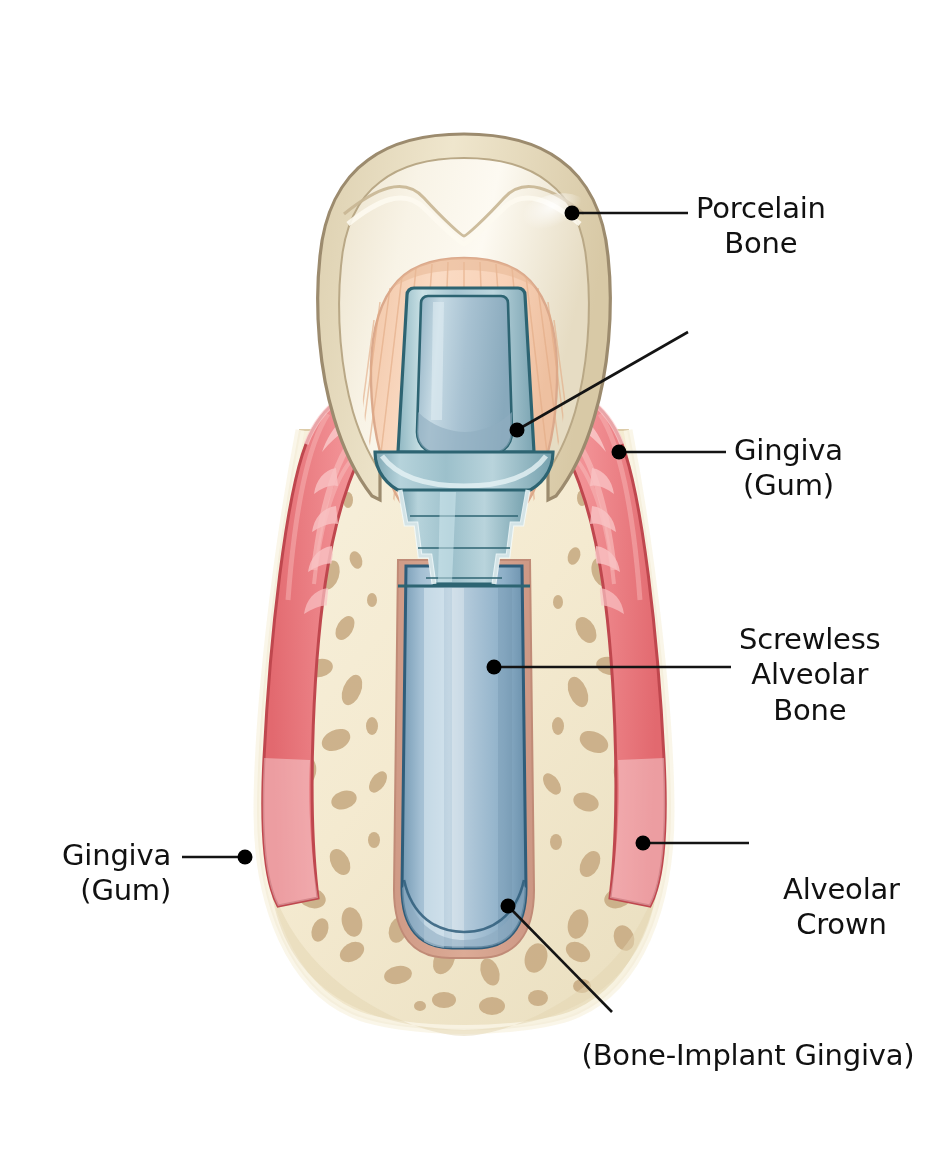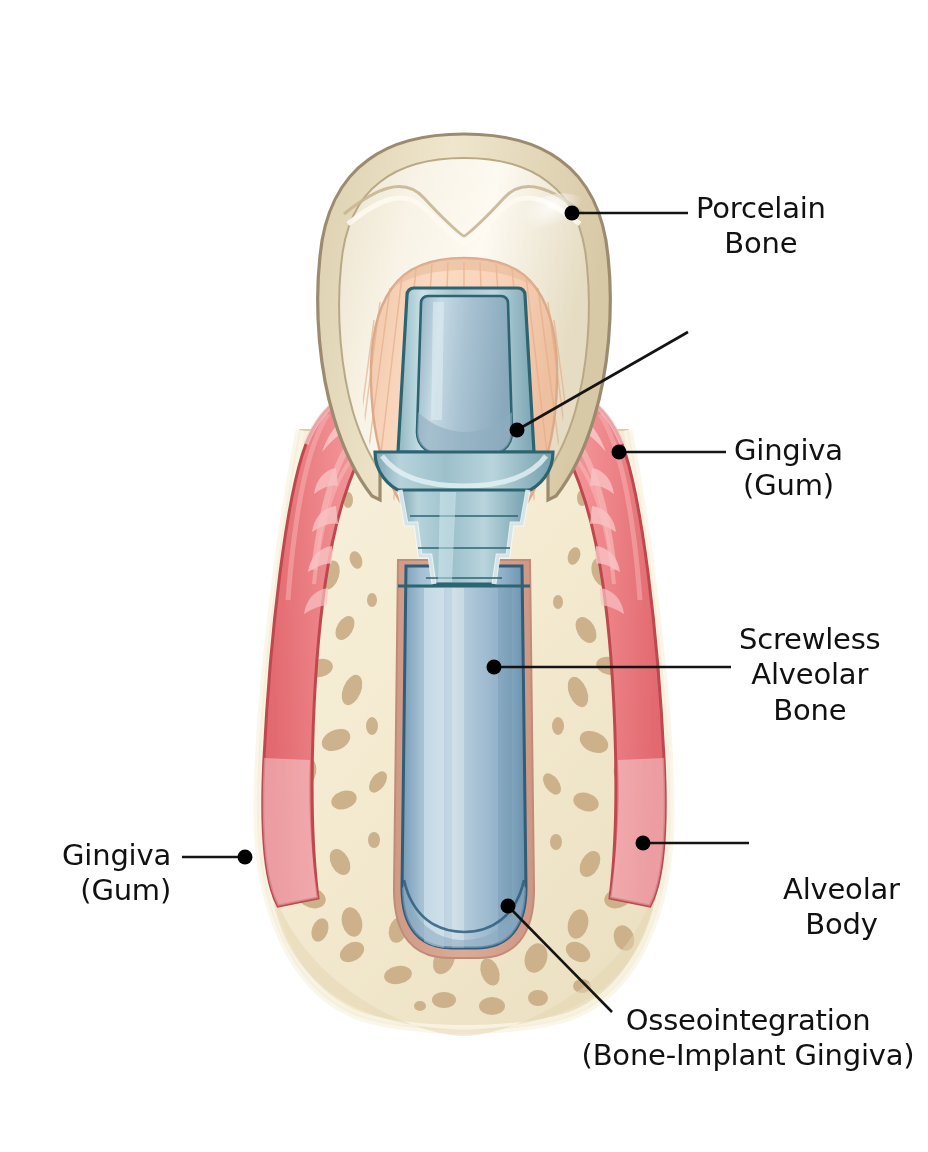--- a/index.html
+++ b/index.html
@@ -486,19 +486,19 @@
     </g>
   </svg>
 
   <div class="label-text label-right" style="left:696px; top:191px;"><span>Porcelain</span><br><span>Bone</span></div>
 
 
   <div class="label-text label-right" style="left:734px; top:433px;"><span>Gingiva</span><br><span>(Gum)</span></div>
 
   <div class="label-text label-right" style="left:739px; top:622px;"><span>Screwless</span><br><span>Alveolar</span><br><span>Bone</span></div>
 
-  <div class="label-text label-right" style="left:757px; top:872px;margin-left:26px;"><span>Alveolar</span><br><span>Body</span></div>
+  <div class="label-text label-right" style="left:757px; top:872px;margin-left:26px;"><span>Alveolar</span><br><span>Crown</span></div>
 
   <div class="label-text label-left" style="left:0px; width:171px; top:838px;"><span>Gingiva</span><br><span>(Gum)</span></div>
 
-  <div class="label-text label-center" style="left:528px; width:440px; top:1003px;"><span>Osseointegration</span><br><span>(Bone-Implant Gingiva)</span></div>
+  <div class="label-text label-center" style="left:528px; width:440px; top:1003px;"><br><span>(Bone-Implant Gingiva)</span></div>
 
 </div>
 
 </body></html>

